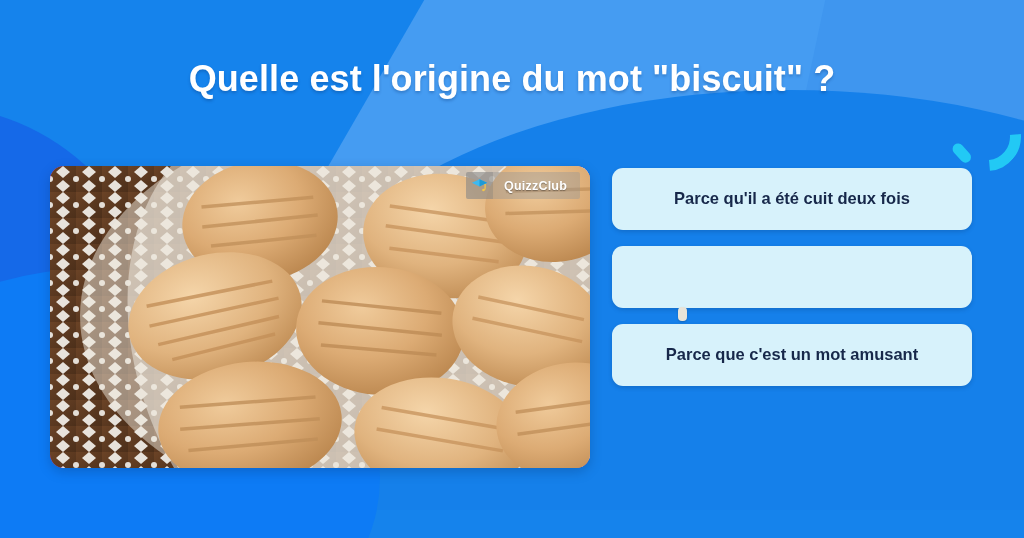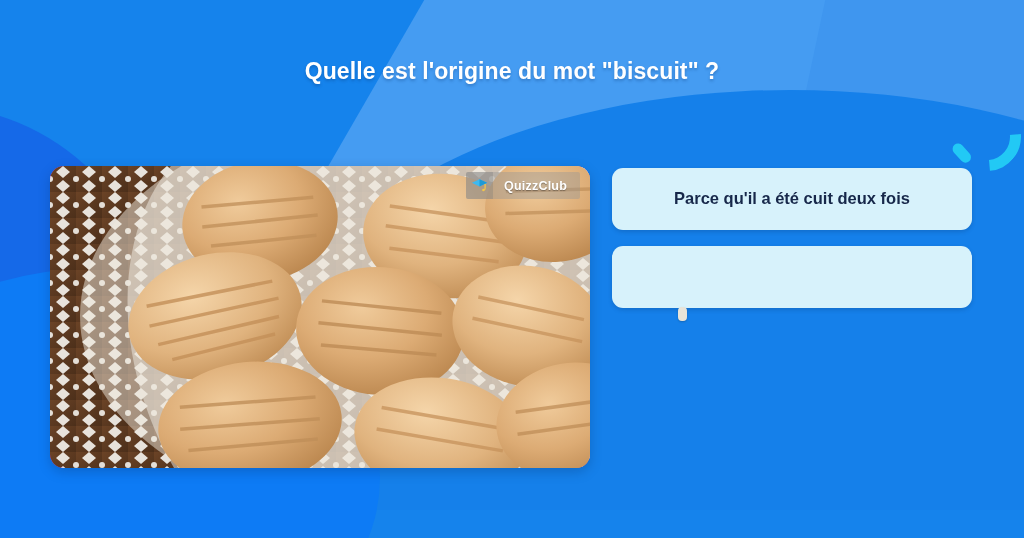--- a/index.html
+++ b/index.html
@@ -96,21 +96,21 @@
   }
 
   
   .title {
     position: absolute;
     left: 0;
     top: 58px;
     width: 1024px;
     text-align: center;
     color: #ffffff;
-    font-size: 23px;
+    font-size: 36px;
     font-weight: bold;
     letter-spacing: 0.1px;
     text-shadow: 0 2px 3px rgba(10, 50, 110, 0.30);
   }
 
   
   .photo-panel {
     position: absolute;
     left: 50px;
     top: 166px;
@@ -322,15 +322,18 @@
     </div>
   </div>
 
   <div class="options">
     <div class="option">
       <span class="option-label">Parce qu'il a été cuit deux fois</span>
     </div>
     <div class="option">
       <span class="option-nub"></span>
     </div>
+    <div class="option">
+      <span class="option-label">Parce que c'est un mot amusant</span>
+    </div>
   </div>
 
 </div>
 
 </body></html>

